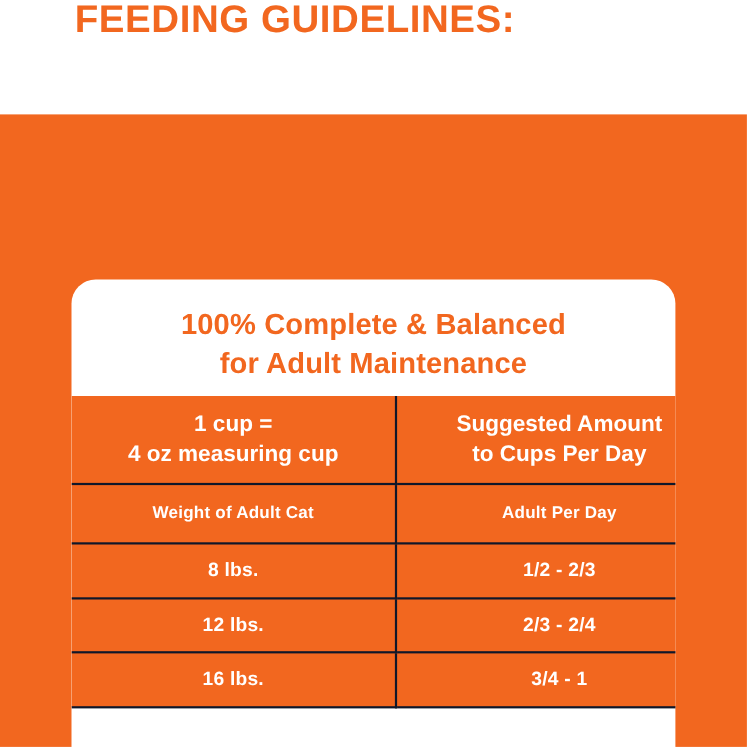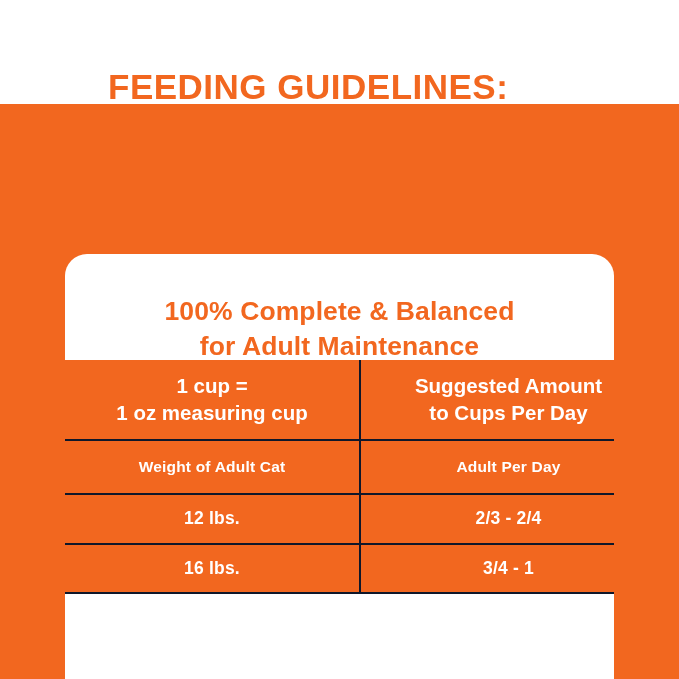--- a/index.html
+++ b/index.html
@@ -21,22 +21,21 @@
     box-sizing: border-box;
   }
   .header {
     position: absolute;
     left: 0;
     top: 0;
     width: 569px;
     height: 104px;
     background: #ffffff;
     display: flex;
-    align-items: flex-end;
-    margin-left: 40px;
+    align-items: flex-start;
   }
   .header-title {
     margin-left: 68px;
     color: #f2671f;
     font-size: 35px;
     font-weight: bold;
     letter-spacing: 0.5px;
     line-height: 1;
     font-family: "Liberation Sans", sans-serif;
   }
@@ -53,21 +52,21 @@
     left: 65px;
     top: 150px;
     width: 549px;
     height: 472px;
     background: #ffffff;
     border-radius: 22px;
     overflow: hidden;
     box-sizing: border-box;
   }
   .card-title {
-    padding-top: 40px;
+    padding-top: 24px;
     text-align: center;
     color: #f2671f;
     font-size: 26.5px;
     font-weight: bold;
     line-height: 1.32;
     letter-spacing: 0.1px;
   }
   .card-title .line2 {
     display: block;
   }
@@ -140,30 +139,34 @@
         <span>100% Complete &amp; Balanced</span>
         <span class="line2">for Adult Maintenance</span>
       </div>
 
       <div class="table">
         <table class="tbl">
           <tbody>
             <tr class="row-top">
               <td class="col-left">
                 <span>1 cup =</span>
-                <span class="sub">1 oz measuring cup</span>
+                <span class="sub">4 oz measuring cup</span>
               </td>
               <td class="col-right">
                 <span>Suggested Amount</span>
                 <span class="sub">to Cups Per Day</span>
               </td>
             </tr>
             <tr class="row-head">
               <td class="col-left">Weight of Adult Cat</td>
               <td class="col-right">Adult Per Day</td>
+            </tr>
+            <tr class="row-data">
+              <td class="col-left">8 lbs.</td>
+              <td class="col-right">1/2 - 2/3</td>
             </tr>
             <tr class="row-data">
               <td class="col-left">12 lbs.</td>
               <td class="col-right">2/3 - 2/4</td>
             </tr>
             <tr class="row-data">
               <td class="col-left">16 lbs.</td>
               <td class="col-right">3/4 - 1</td>
             </tr>
 

